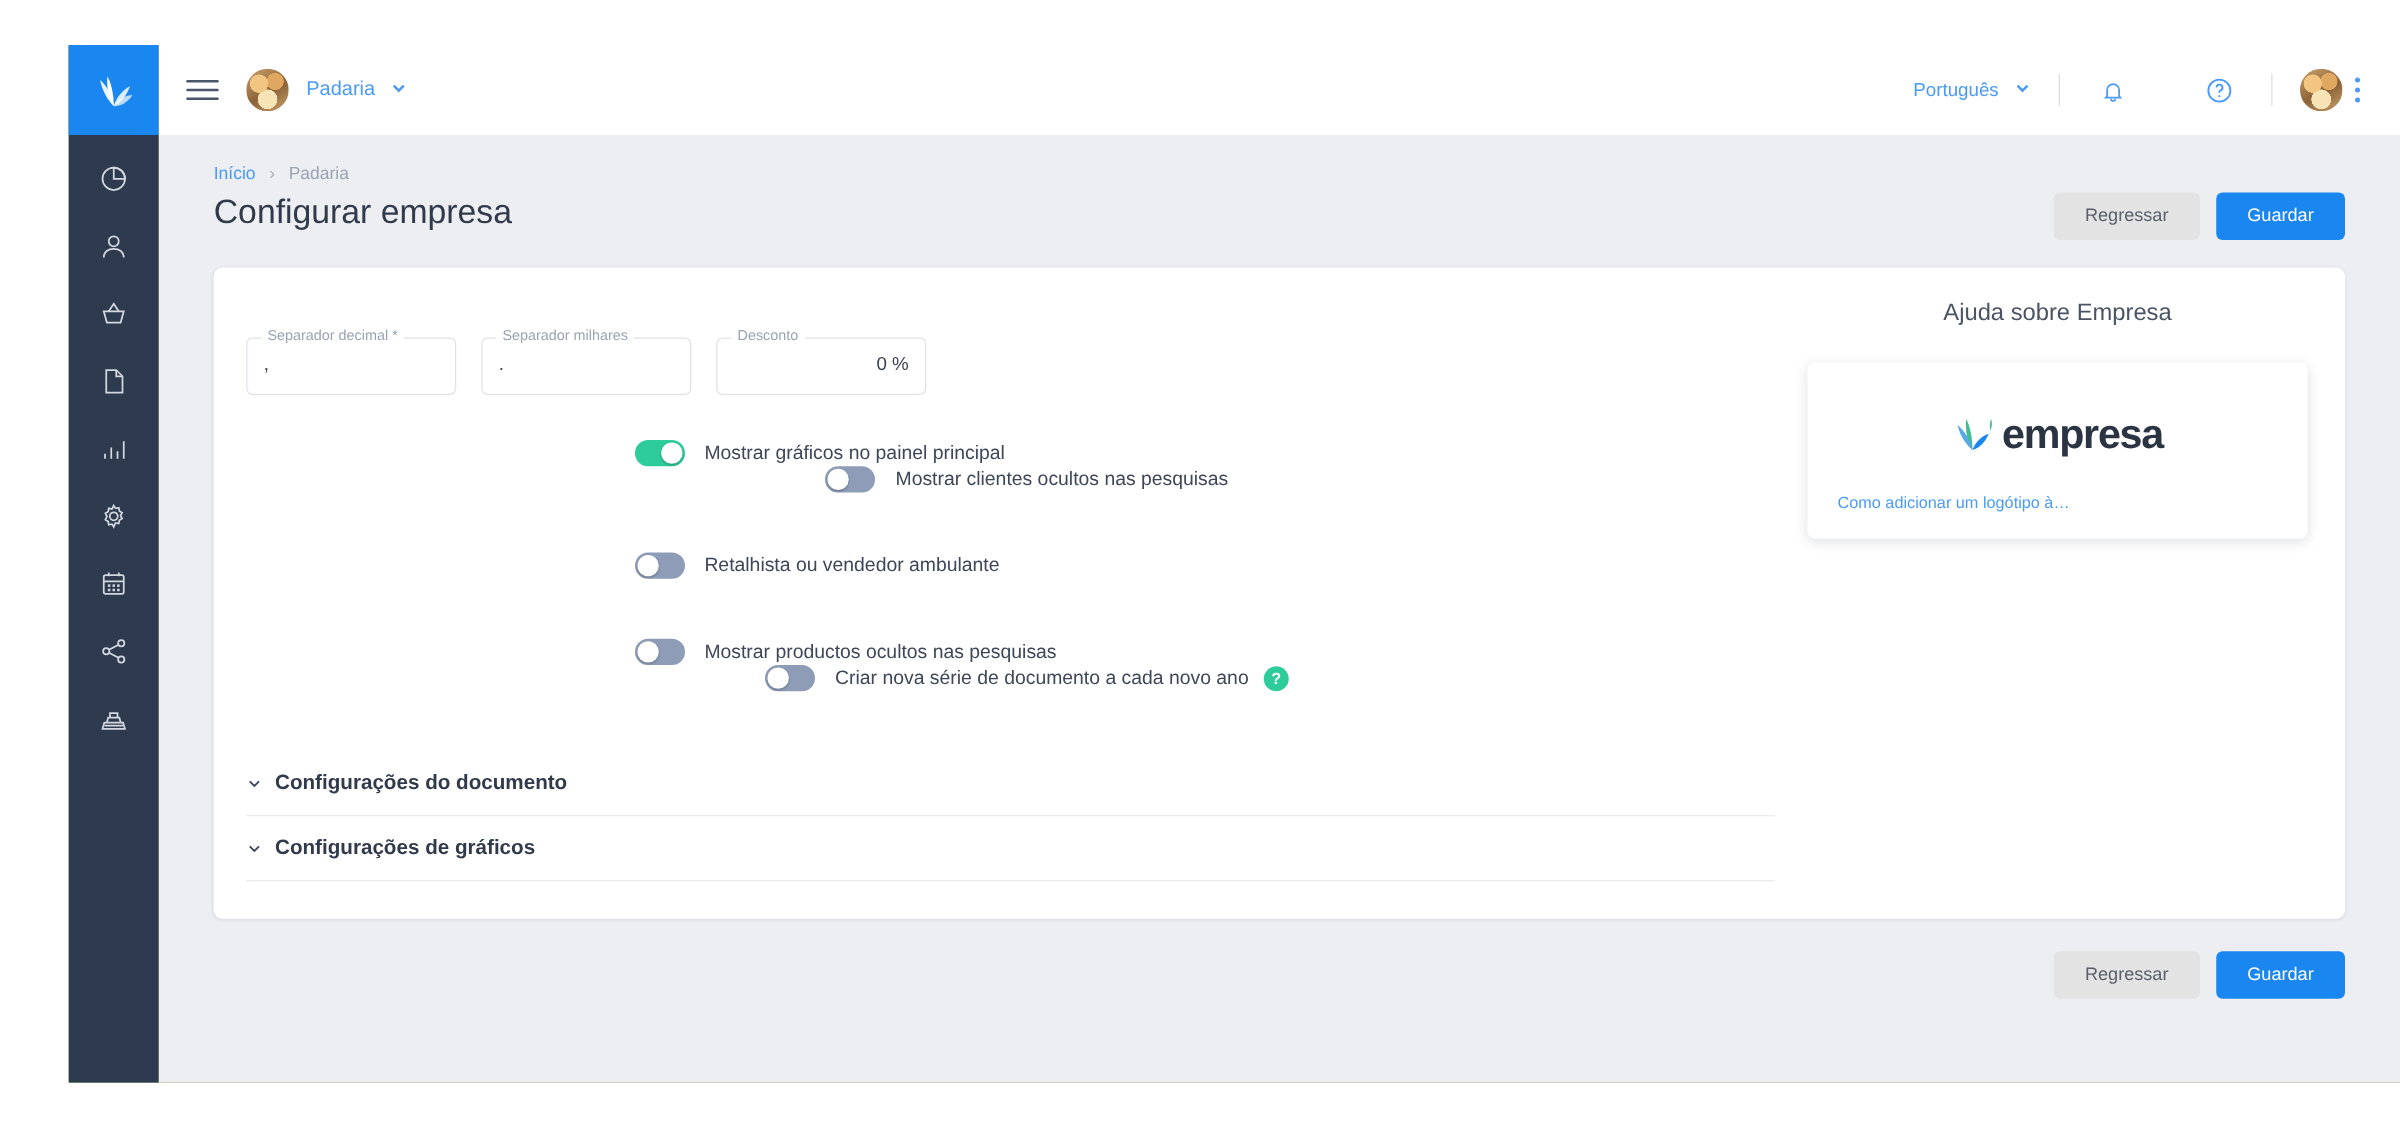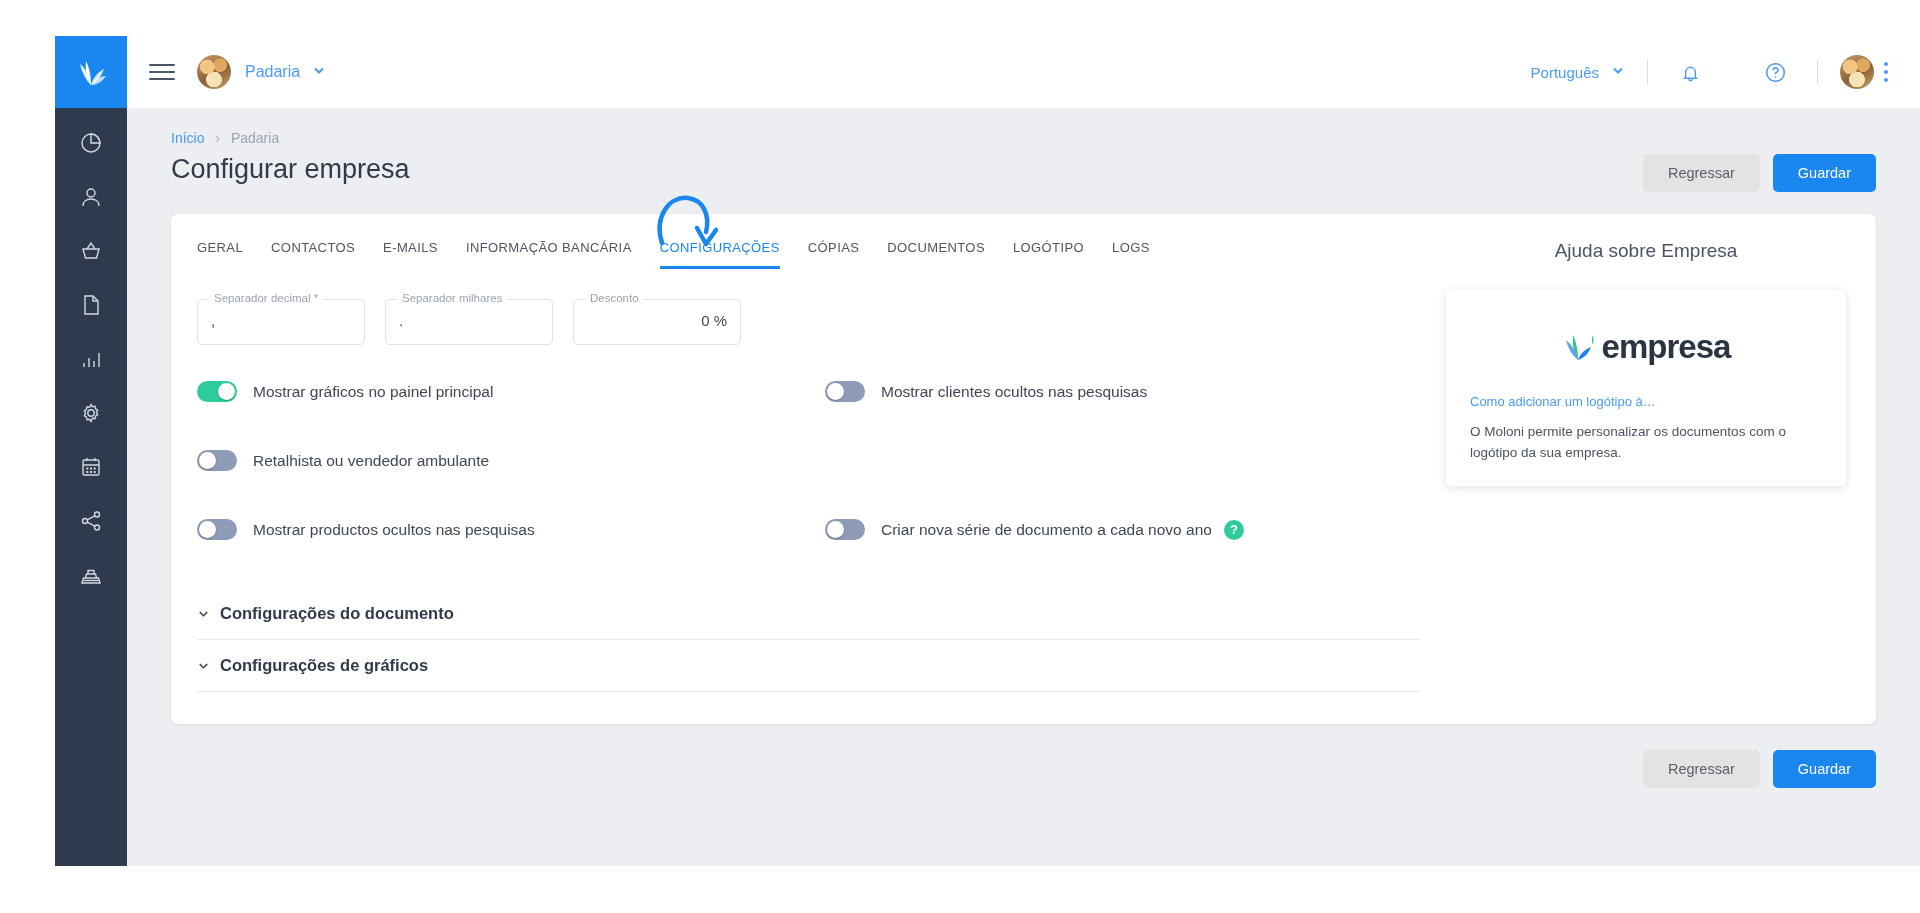--- a/index.html
+++ b/index.html
@@ -120,21 +120,21 @@
     padding: 0 5px; font-size: 11.5px; color: #9aa3b2; white-space: nowrap;
   }
   .field .fvalue {
     position: absolute; left: 13px; right: 13px; top: 12px;
     font-size: 15px; color: #3c4characters;
     color: #3c4452;
   }
   .field.num .fvalue { text-align: right; }
 
   .toggle-grid { margin-top: 36px; }
-  .trow { display: flex; align-items: center; margin-bottom: 48px; }
+  .trow { display: flex; align-items: center; margin-bottom: 48px; flex-direction: column; }
   .tcell { display: flex; align-items: center; }
   .tcell.c1 { width: 628px; }
   .switch {
     width: 40px; height: 21px; border-radius: 11px;
     background: #8e9cb8; position: relative; flex: 0 0 40px; cursor: pointer;
   }
   .switch.on { background: #2ecc9b; }
   .switch .knob {
     position: absolute; top: 2px; left: 2px;
     width: 17px; height: 17px; border-radius: 50%; background: #ffffff;
@@ -316,38 +316,20 @@
           <div class="page-title">Configurar empresa</div>
           <div class="btn-row">
             <button class="btn btn-secondary">Regressar</button>
             <button class="btn btn-primary">Guardar</button>
           </div>
         </div>
 
         <div class="card">
           <div class="card-left">
 
-            <div class="tabs">
-              <div class="tab">GERAL</div>
-              <div class="tab">CONTACTOS</div>
-              <div class="tab">E-MAILS</div>
-              <div class="tab">INFORMAÇÃO BANCÁRIA</div>
-              <div class="tab active">CONFIGURAÇÕES</div>
-              <div class="tab">CÓPIAS</div>
-              <div class="tab">DOCUMENTOS</div>
-              <div class="tab">LOGÓTIPO</div>
-              <div class="tab">LOGS</div>
-
-              <span class="arrow-anno">
-                <svg width="70" height="62" viewBox="0 0 70 62">
-                  <path d="M10 55C2 30 16 8 36 10c16 2 22 18 18 34" fill="none" stroke="#1a86f0" stroke-width="4.5" stroke-linecap="round"></path>
-                  <path d="M45 40l9 16 10-14" fill="none" stroke="#1a86f0" stroke-width="4.5" stroke-linecap="round" stroke-linejoin="round"></path>
-                </svg>
-              </span>
-            </div>
 
             <div class="fields">
               <div class="field">
                 <span class="flabel">Separador decimal *</span>
                 <span class="fvalue">,</span>
               </div>
               <div class="field">
                 <span class="flabel">Separador milhares</span>
                 <span class="fvalue">.</span>
               </div>
@@ -421,21 +403,20 @@
               <div class="moloni-logo">
                 <svg width="34" height="30" viewBox="0 0 34 30">
                   <path d="M16 28C12 22 10 13 11 3c3 6 5 15 5 25z" fill="#3fbf8f"></path>
                   <path d="M16 28C11 24 6 17 4 8c5 4 10 11 12 20z" fill="#5aa7e8"></path>
                   <path d="M16 28c2-6 7-11 13-13-3 7-7 11-13 13z" fill="#1a86f0"></path>
                   <path d="M31 3c1 4 .5 7-.8 9.6-.6-3.4-.4-6.6.8-9.6z" fill="#3fbf8f"></path>
                 </svg>
                 <span class="moloni-word">empresa</span>
               </div>
               <div class="help-link">Como adicionar um logótipo à…</div>
-              <div class="help-text">O Moloni permite personalizar os documentos com o logótipo da sua empresa.</div>
             </div>
           </div>
         </div>
 
         <div class="bottom-btns">
           <button class="btn btn-secondary">Regressar</button>
           <button class="btn btn-primary">Guardar</button>
         </div>
 
       </div>

